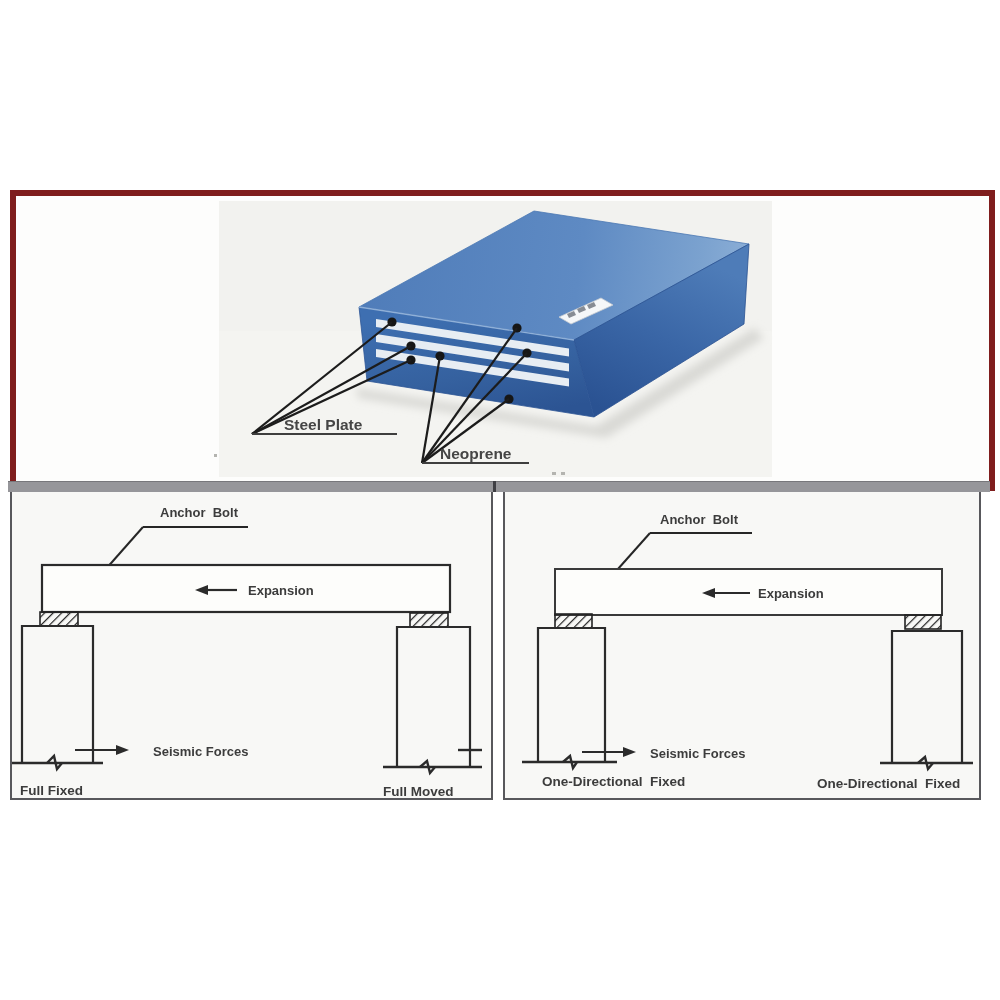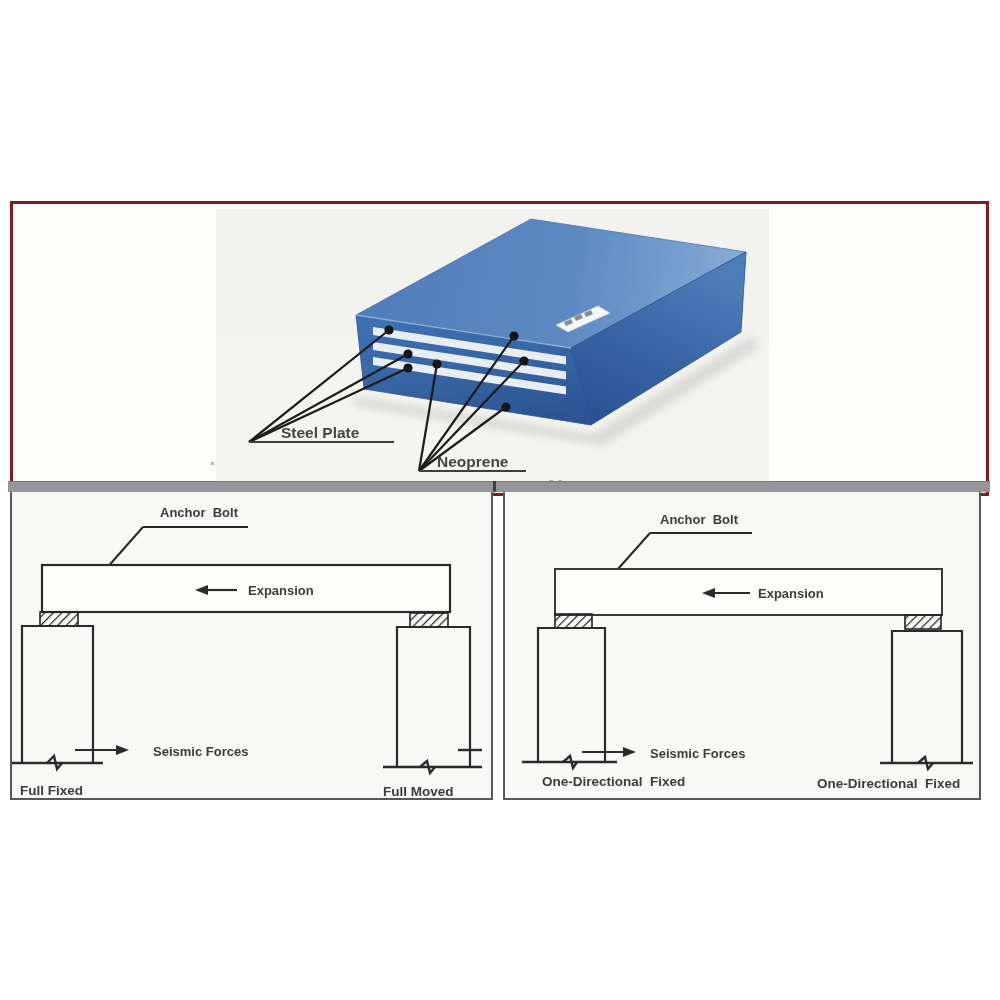--- a/index.html
+++ b/index.html
@@ -1,19 +1,19 @@
 <!DOCTYPE html>
 <html><head>
 <meta charset="utf-8">
 <style>
   html,body{margin:0;padding:0;background:#ffffff;}
   .page{position:relative;width:1000px;height:1000px;background:#ffffff;overflow:hidden;
         font-family:"Liberation Sans",sans-serif;}
   .panel{position:absolute;box-sizing:content-box;}
-  .top-panel{left:10px;top:201px;width:973px;height:289px;border:3px solid #7f1d1d;background:#fdfdfc;}
+  .top-panel{left:10px;top:190px;width:973px;height:289px;border:6px solid #7f1d1d;background:#fdfdfc;}
   .gray-band{left:8px;top:481px;width:982px;height:10px;background:#96969a;border-top:1px solid #77777b;}
   .divider-tick{left:493px;top:481px;width:3px;height:11px;background:#3f3f44;}
   .panel-left{left:10px;top:492px;width:479px;height:306px;border:2px solid #58585c;border-top:none;background:#f8f8f6;}
   .panel-right{left:503px;top:492px;width:474px;height:306px;border:2px solid #58585c;border-top:none;background:#f8f8f6;}
   svg{display:block;}
   svg text{font-family:"Liberation Sans",sans-serif;fill:#3c3c3c;font-weight:bold;white-space:pre;}
   .photo-label{font-size:15.5px;font-weight:bold;fill:#454545;}
   .dia-label{font-size:13px;}
   .support-label{font-size:13.5px;}
 </style>

